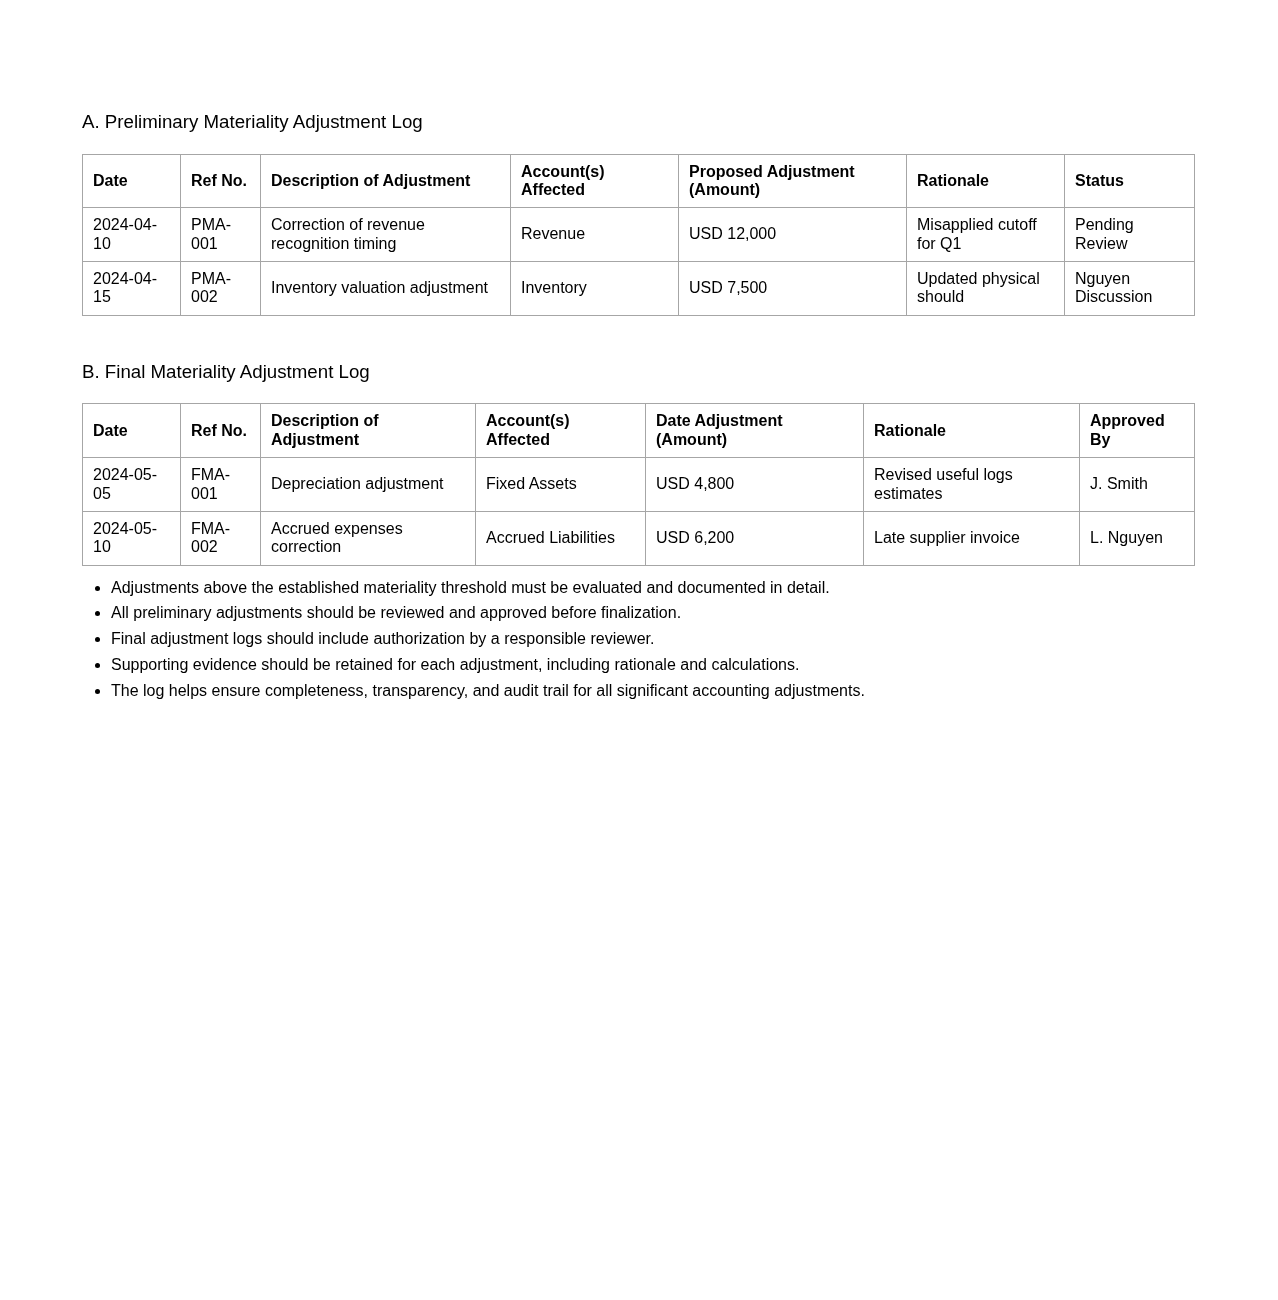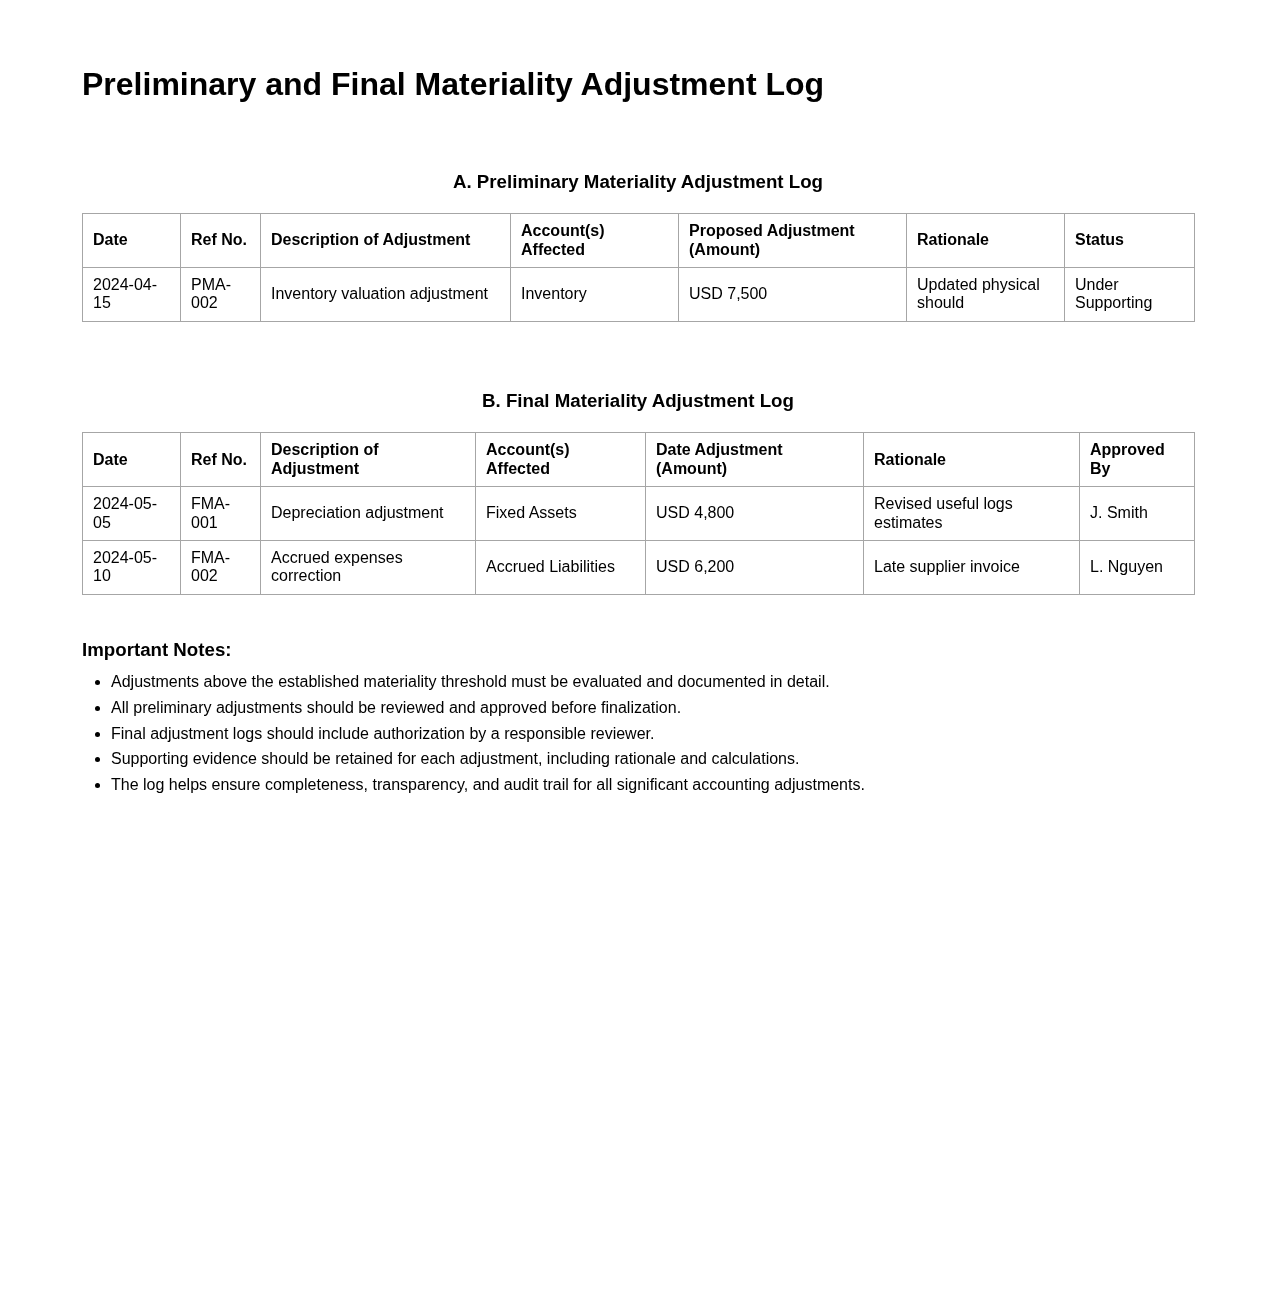--- a/index.html
+++ b/index.html
@@ -19,24 +19,23 @@
     padding-top: 66px;
   }
   h1.doc-title {
     font-size: 32px;
     font-weight: bold;
     margin: 0;
     line-height: 1.15;
   }
   h2.section-heading {
     font-size: 18.7px;
-    font-weight: bold;
-    margin: 68px 0 21px 0;
+    font-weight: normal;
+    margin: 45px 0 21px 0;
     line-height: 1.15;
-    text-align: center;
   }
   table.log-table {
     border-collapse: collapse;
     table-layout: fixed;
     width: 1112px;
   }
   table.log-table th, table.log-table td {
     border: 1px solid #a6a6a6;
     padding: 8px 10px;
     vertical-align: middle;
@@ -68,21 +67,20 @@
   
   .col-b-0 { width: 98px; }  .col-b-1 { width: 80px; }  .col-b-2 { width: 215px; }
   .col-b-3 { width: 170px; } .col-b-4 { width: 218px; } .col-b-5 { width: 216px; }
   .col-b-6 { width: 115px; }
 </style>
 </head>
 <body>
 
 <div class="page">
 
-  <h1 class="doc-title">Preliminary and Final Materiality Adjustment Log</h1>
 
   <h2 class="section-heading">A. Preliminary Materiality Adjustment Log</h2>
 
   <table class="log-table">
     <colgroup>
       <col class="col-a-0">
         <col class="col-a-1">
         <col class="col-a-2">
         <col class="col-a-3">
       <col class="col-a-4">
@@ -95,27 +93,36 @@
         <th>Ref No.</th>
         <th>Description of Adjustment</th>
         <th>Account(s) Affected</th>
         <th>Proposed Adjustment (Amount)</th>
         <th>Rationale</th>
         <th>Status</th>
       </tr>
     </thead>
     <tbody>
       <tr>
+        <td>2024-04-10</td>
+        <td>PMA-001</td>
+        <td>Correction of revenue recognition timing</td>
+        <td>Revenue</td>
+        <td>USD 12,000</td>
+        <td>Misapplied cutoff for Q1</td>
+        <td>Pending Review</td>
+      </tr>
+      <tr>
         <td>2024-04-15</td>
         <td>PMA-002</td>
         <td>Inventory valuation adjustment</td>
         <td>Inventory</td>
         <td>USD 7,500</td>
         <td>Updated physical should</td>
-        <td>Under Supporting</td>
+        <td>Nguyen Discussion</td>
       </tr>
     </tbody>
   </table>
 
   <h2 class="section-heading">B. Final Materiality Adjustment Log</h2>
 
   <table class="log-table">
     <colgroup>
       <col class="col-b-0">
         <col class="col-b-1">
@@ -151,21 +158,20 @@
         <td>FMA-002</td>
         <td>Accrued expenses correction</td>
         <td>Accrued Liabilities</td>
         <td>USD 6,200</td>
         <td>Late supplier invoice</td>
         <td>L. Nguyen</td>
       </tr>
     </tbody>
   </table>
 
-  <h2 class="notes-heading">Important Notes:</h2>
 
   <ul class="notes-list">
     <li>Adjustments above the established materiality threshold must be evaluated and documented in detail.</li>
     <li>All preliminary adjustments should be reviewed and approved before finalization.</li>
     <li>Final adjustment logs should include authorization by a responsible reviewer.</li>
     <li>Supporting evidence should be retained for each adjustment, including rationale and calculations.</li>
     <li>The log helps ensure completeness, transparency, and audit trail for all significant accounting adjustments.</li>
   </ul>
 
 </div>

